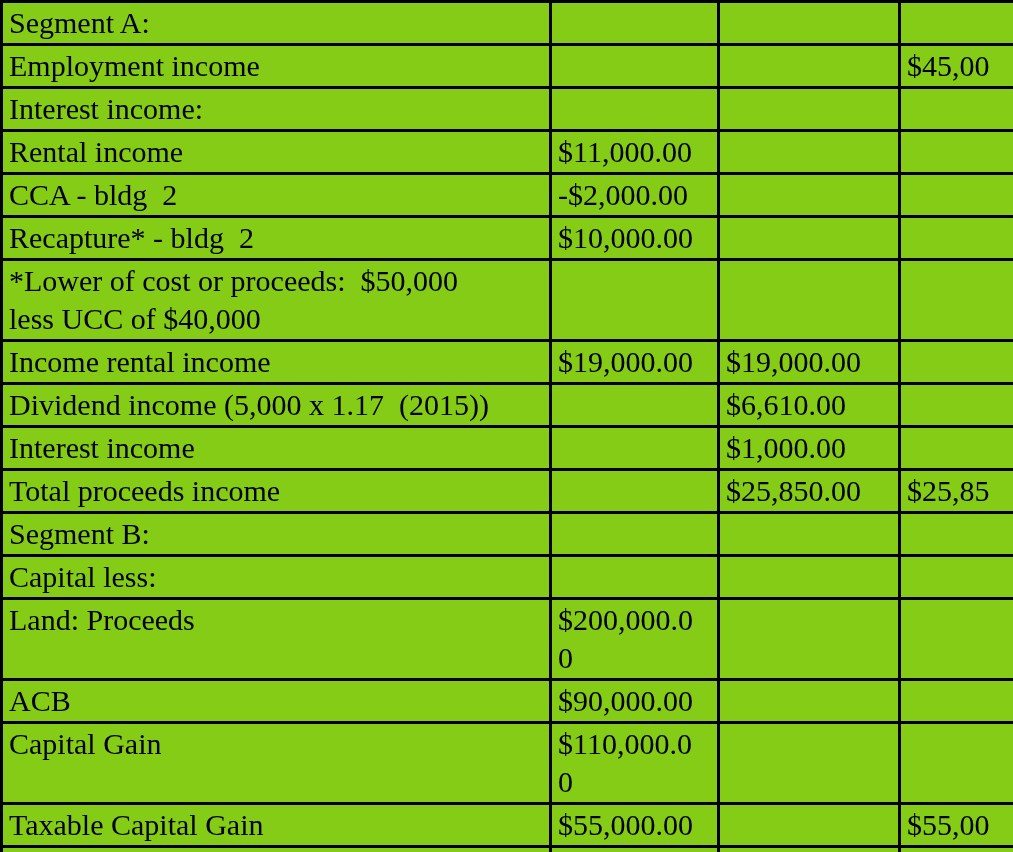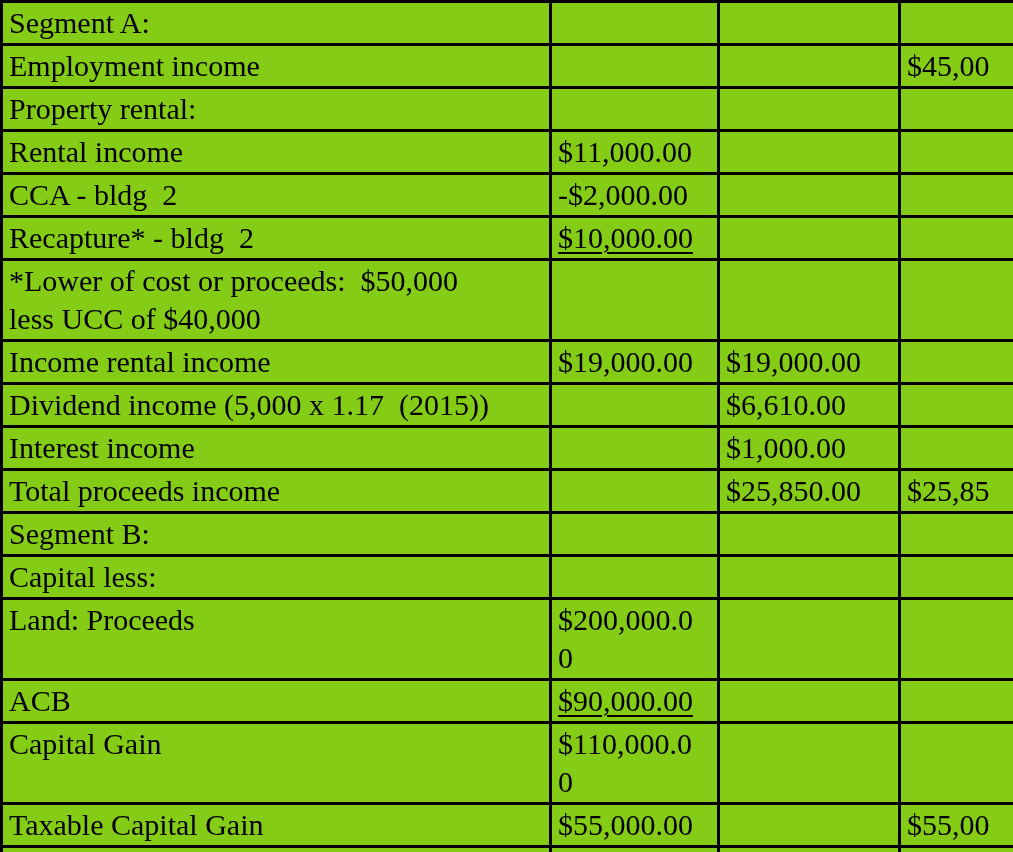--- a/index.html
+++ b/index.html
@@ -27,21 +27,20 @@
     border: 3px solid #000000;
     vertical-align: top;
     padding: 1px 4px 1px 6px;
     line-height: 38px;
     white-space: pre-wrap;
     overflow: hidden;
   }
   .tax-table tr { height: 41px; }
   .tax-table tr.tall { height: 81px; }
   .tax-table td.u {
-    text-decoration: underline;
     text-decoration-thickness: 2px;
     text-underline-offset: 4px;
   }
 </style>
 </head>
 <body>
 
 <div class="viewport">
   <table class="tax-table">
     <colgroup>
@@ -57,21 +56,21 @@
         <td></td>
         <td></td>
       </tr>
       <tr>
         <td>Employment income</td>
         <td></td>
         <td></td>
         <td>$45,00</td>
       </tr>
       <tr>
-        <td>Property rental:</td>
+        <td>Interest income:</td>
         <td></td>
         <td></td>
         <td></td>
       </tr>
       <tr>
         <td>Rental income</td>
         <td>$11,000.00</td>
         <td></td>
         <td></td>
       </tr>

